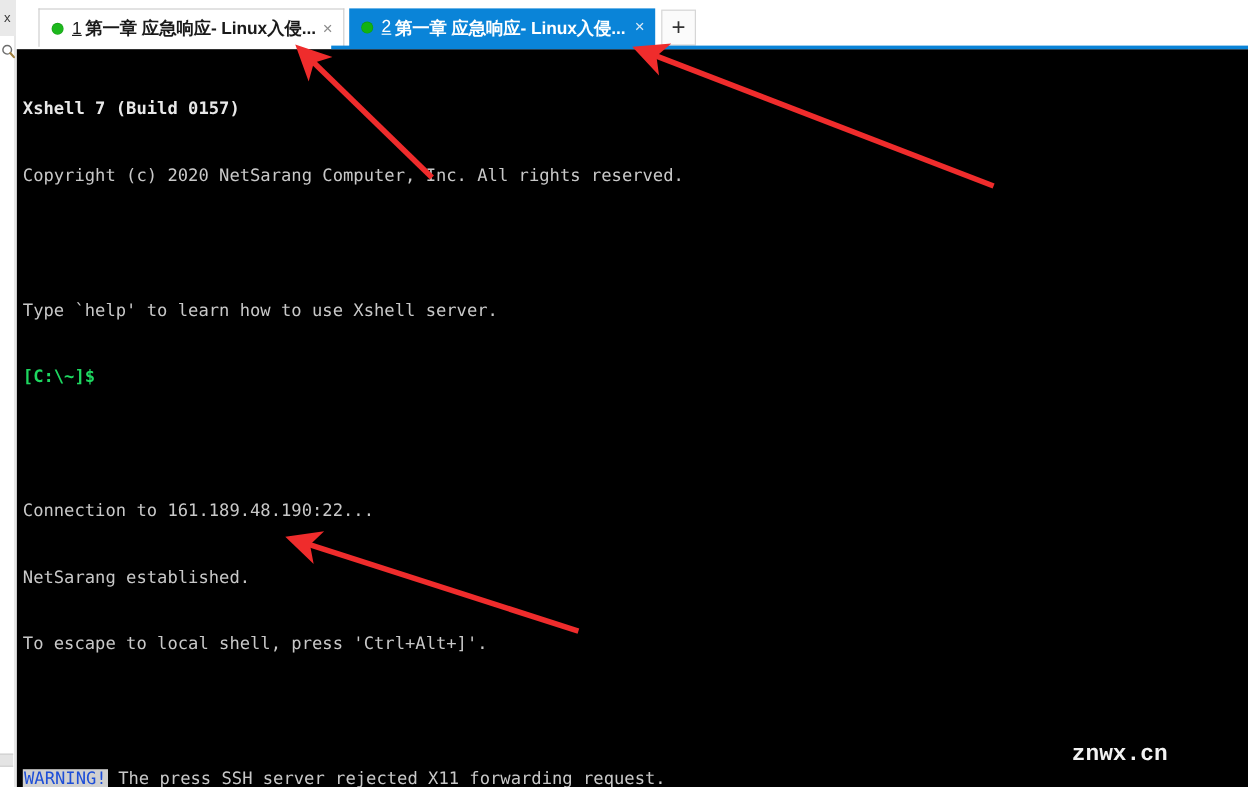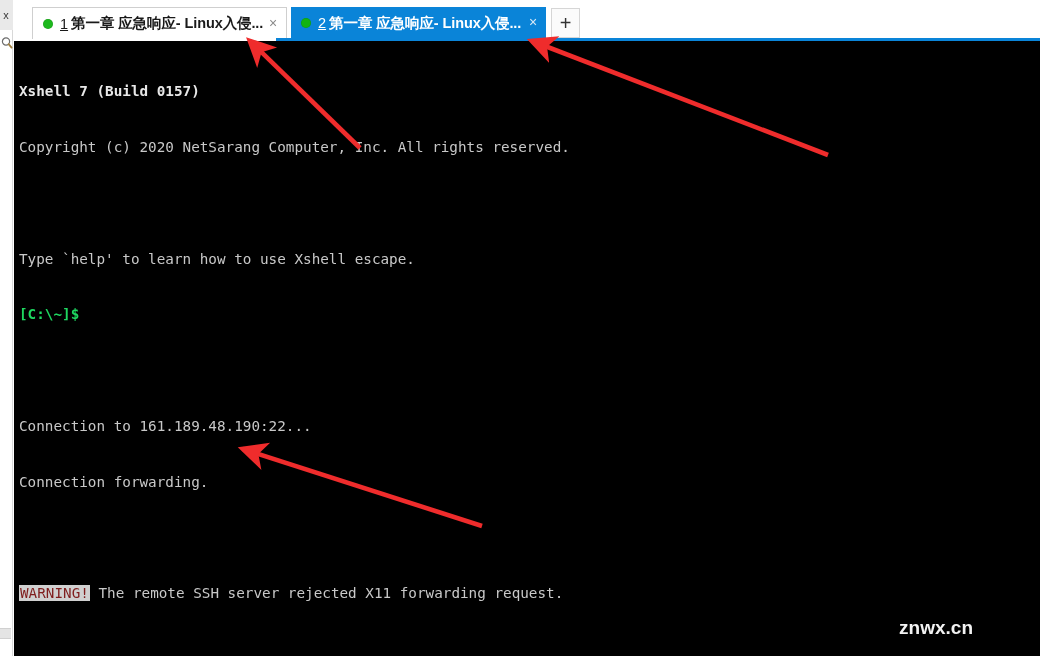--- a/index.html
+++ b/index.html
@@ -189,21 +189,21 @@
     line-height: 18.6px;
     color: #cccccc;
     white-space: pre;
   }
   .term-lines .l { display: block; height: 18.6px; }
   .c-white   { color: #e8e8e8; font-weight: bold; }
   .c-gray    { color: #c8c8c8; }
   .c-green   { color: #1ed760; font-weight: bold; }
   .inv {
     background: #d0d0d0;
-    color: #7f1d1d;
+    color: #1d4ed8;
     padding: 0 1px;
   }
 
   
   .arrows {
     position: absolute;
     left: 0; top: 0;
     width: 1040px; height: 656px;
     pointer-events: none;
     z-index: 9;
@@ -221,21 +221,21 @@
     white-space: nowrap;
     z-index: 8;
   }
   .wm-site {
     position: absolute;
     right: 67px;
     bottom: 17px;
     font-size: 19px;
     font-weight: bold;
     color: #f2f2f2;
-    font-family: Liberation Sans, sans-serif;
+    font-family: Liberation Mono, monospace;
     white-space: nowrap;
     z-index: 9;
   }
 </style>
 </head>
 <body>
 
 <div class="app">
 
   <div class="left-rail">
@@ -272,27 +272,28 @@
     <div class="newtab">+</div>
 
     <div class="tabbar-underline"></div>
   </div>
 
   <div class="terminal">
     <div class="term-lines">
       <span class="l c-white">Xshell 7 (Build 0157)</span>
       <span class="l c-gray">Copyright (c) 2020 NetSarang Computer, Inc. All rights reserved.</span>
       <span class="l"></span>
-      <span class="l c-gray">Type `help' to learn how to use Xshell escape.</span>
+      <span class="l c-gray">Type `help' to learn how to use Xshell server.</span>
       <span class="l c-green">[C:\~]$</span>
       <span class="l"></span>
       <span class="l c-gray">Connection to 161.189.48.190:22...</span>
-      <span class="l c-gray">Connection forwarding.</span>
+      <span class="l c-gray">NetSarang established.</span>
+      <span class="l c-gray">To escape to local shell, press 'Ctrl+Alt+]'.</span>
       <span class="l"></span>
-      <span class="l"><span class="inv">WARNING!</span><span class="c-gray"> The remote SSH server rejected X11 forwarding request.</span></span>
+      <span class="l"><span class="inv">WARNING!</span><span class="c-gray"> The press SSH server rejected X11 forwarding request.</span></span>
       
       
       
       
       
       
       
       
       
       

